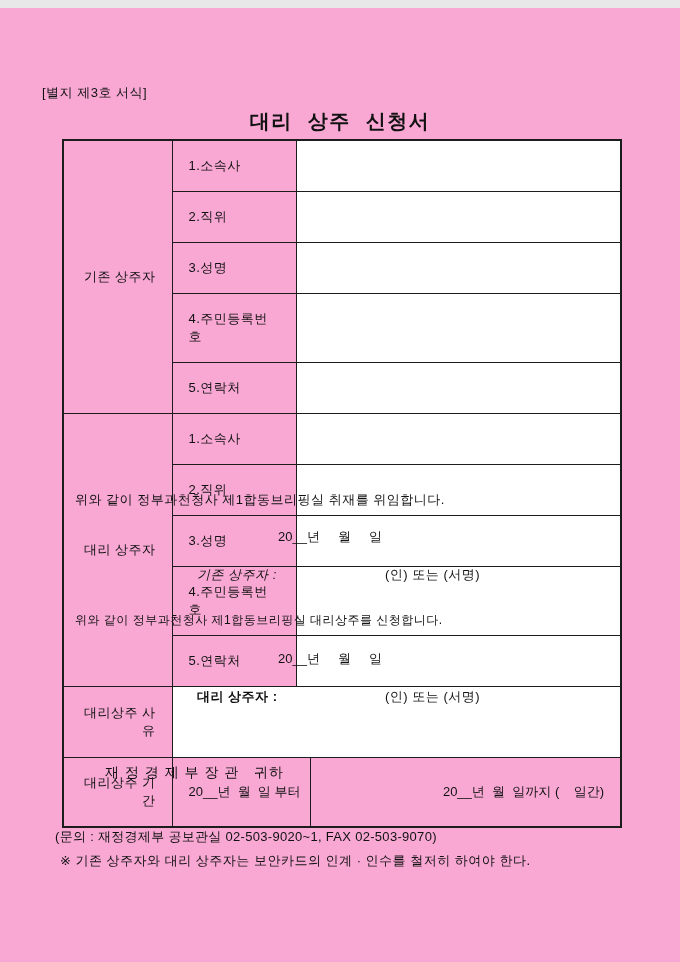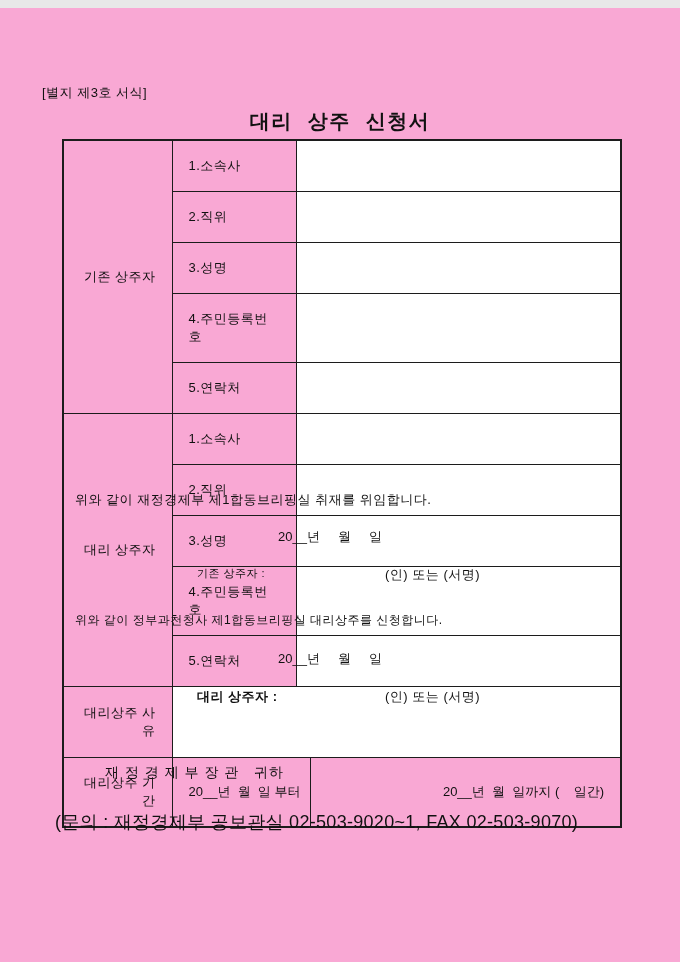--- a/index.html
+++ b/index.html
@@ -45,28 +45,28 @@
   table.form-table { border: 2px solid #1c1c1c; }
   td.group { text-align: right; letter-spacing: 0.5px; }
   td.field { padding-left: 10px; letter-spacing: 0.5px; }
   tr.field-row { height: 22.6px; }
   tr.reason-row { height: 71px; }
   tr.period-row { height: 29px; }
   td.period { text-align: right; white-space: pre; }
   td.blank { background: #ffffff; }
   .stmt { left: 75px; top: 483px; font-size: 13px; letter-spacing: 0.5px; }
   .date1 { left: 278px; top: 520px; font-size: 13px; }
-  .sig-label-1 { left: 197px; top: 558px; font-size: 11px; letter-spacing: 0.5px; }
+  .sig-label-1 { left: 197px; top: 558px; font-size: 13px; letter-spacing: 0.5px; font-style: italic; }
   .seal-1 { left: 385px; top: 558px; font-size: 13px; letter-spacing: 0.5px; }
   .stmt2 { left: 75px; top: 604px; font-size: 12px; letter-spacing: 0.5px; }
   .date2 { left: 278px; top: 642px; font-size: 13px; }
   .sig-label-2 { left: 197px; top: 680px; font-size: 13px; letter-spacing: 0.5px; font-weight: bold; }
   .seal-2 { left: 385px; top: 680px; font-size: 13px; letter-spacing: 0.5px; }
   .addressee { left: 105px; top: 756px; font-size: 14px; letter-spacing: 1px; }
-  .contact { left: 55px; top: 802px; font-size: 18px; letter-spacing: 0.3px; }
+  .contact { left: 55px; top: 820px; font-size: 13px; letter-spacing: 0.3px; }
   .note { left: 60px; top: 844px; font-size: 13px; letter-spacing: 0.5px; }
 </style>
 </head>
 <body>
 
 <div class="page">
 
   <div class="abs form-note">[별지 제3호 서식]</div>
   <div class="abs title">대리 상주 신청서</div>
 
@@ -129,26 +129,27 @@
       </tr>
 
       <tr class="period-row">
         <td class="group">대리상주 기간</td>
         <td class="period" colspan="2">20__년  월  일 부터</td>
         <td class="period">20__년  월  일까지 (    일간)</td>
       </tr>
     </tbody>
   </table>
 
-  <div class="abs stmt">위와 같이 재정경제부 제1합동브리핑실 취재를 위임합니다.</div>
+  <div class="abs stmt">위와 같이 정부과천청사 제1합동브리핑실 취재를 위임합니다.</div>
   <div class="abs date1">20__년     월     일</div>
   <div class="abs sig-label-1">기존 상주자 :</div>
   <div class="abs seal-1">(인) 또는 (서명)</div>
 
   <div class="abs stmt2">위와 같이 정부과천청사 제1합동브리핑실 대리상주를 신청합니다.</div>
   <div class="abs date2">20__년     월     일</div>
   <div class="abs sig-label-2">대리 상주자 :</div>
   <div class="abs seal-2">(인) 또는 (서명)</div>
 
   <div class="abs addressee">재 정 경 제 부 장 관   귀하</div>
   <div class="abs contact">(문의 : 재정경제부 공보관실 02-503-9020~1, FAX 02-503-9070)</div>
+  <div class="abs note">※ 기존 상주자와 대리 상주자는 보안카드의 인계 · 인수를 철저히 하여야 한다.</div>
 
 </div>
 
 </body></html>

